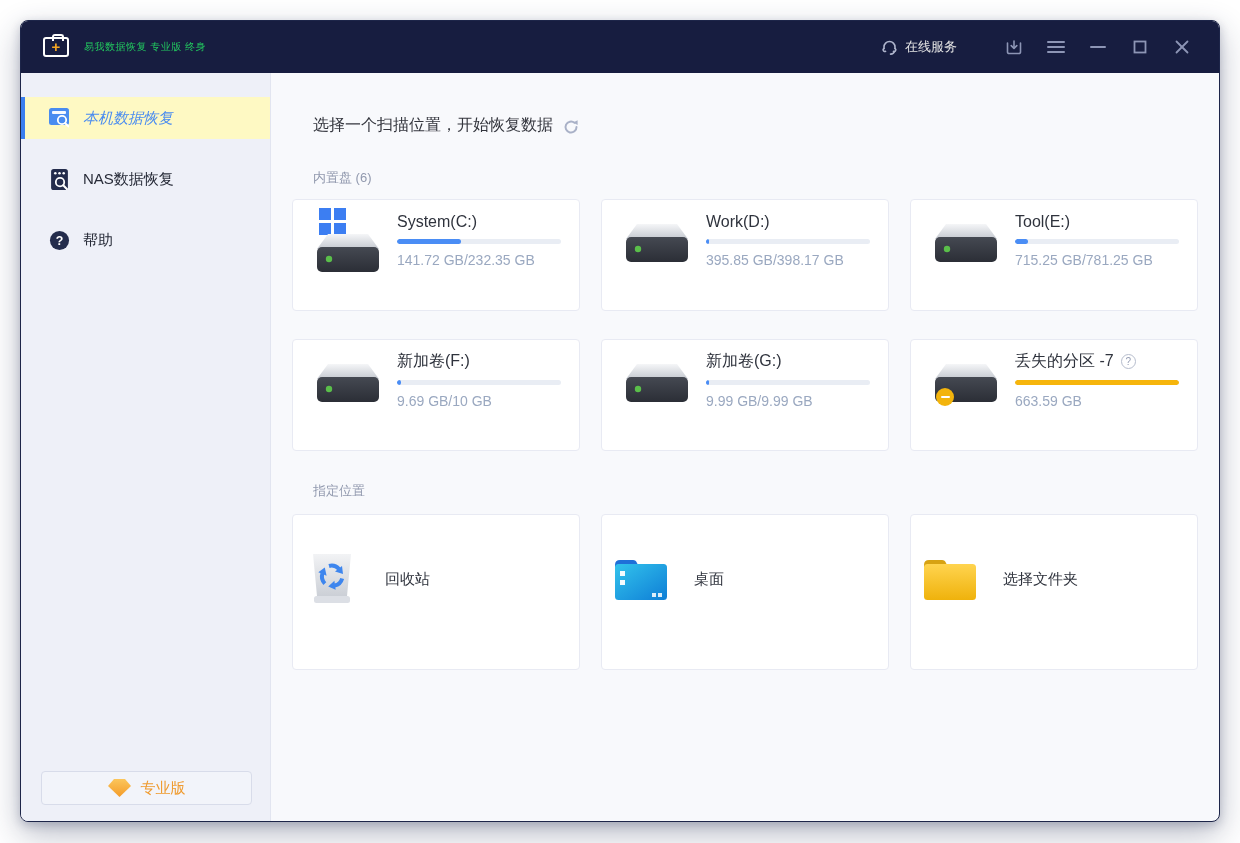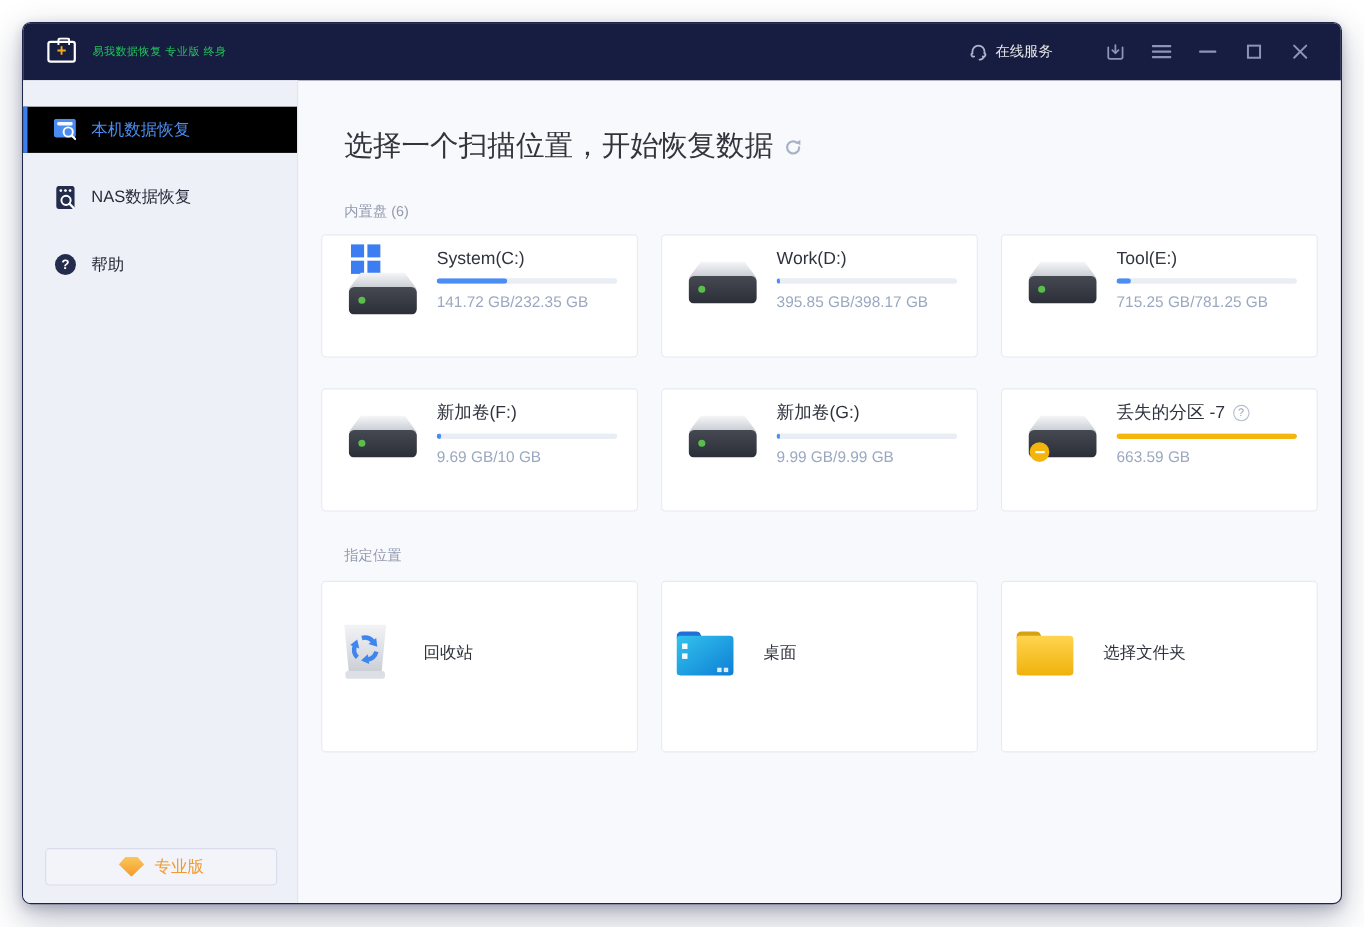--- a/index.html
+++ b/index.html
@@ -31,31 +31,31 @@
   .tb-icon { width: 30px; height: 30px; margin-left: 12px; }
   .tb-icon svg { stroke: #8d95b5; }
 
   
   .body-row { display: flex; height: 750px; }
 
   
   .sidebar { position: relative; width: 250px; background: #eef0f8; border-right: 1px solid #e2e5f0; padding-top: 24px; flex-shrink: 0; }
   .side-item { position: relative; height: 42px; display: flex; align-items: center; padding-left: 27px; margin-bottom: 19px; cursor: pointer; font-size: 15px; color: #272b38; }
   .side-item .s-icon { width: 22px; height: 22px; display: flex; align-items: center; justify-content: center; margin-right: 13px; }
-  .side-item.active { background: #000000; color: #4a8cf0; }
+  .side-item.active { background: #fef9c3; color: #4a8cf0; font-style: italic; }
   .side-item.active::before { content: ""; position: absolute; left: 0; top: 0; bottom: 0; width: 4px; background: #3a7ef0; }
   .pro-btn { position: absolute; left: 20px; right: 18px; bottom: 18px; height: 34px;
     border: 1px solid #d8dcea; border-radius: 4px; background: #f2f4fa;
     display: flex; align-items: center; justify-content: center; gap: 10px;
     color: #ef9b30; font-size: 15px; cursor: pointer; }
 
   
   .main { flex: 1; padding: 0 21px; overflow: hidden; }
   .page-header { margin: 42px 0 0 21px; display: flex; align-items: center; gap: 10px; }
-  .page-title { font-size: 26px; color: #33353d; }
+  .page-title { font-size: 16px; color: #33353d; }
   .refresh { cursor: pointer; display: flex; margin-top: 2px; }
   .section-label { margin: 33px 0 12px 21px; font-size: 13px; color: #9199ae; }
   .section-label.second { margin-top: 31px; margin-bottom: 14px; }
 
   .cards { display: grid; grid-template-columns: repeat(3, 1fr); gap: 28px 21px; }
   .card {
     background: #fff; border: 1px solid #e8eaf3; border-radius: 4px; height: 112px;
     display: flex; align-items: center; padding: 0 10px 30px 24px; cursor: pointer;
   }
 

